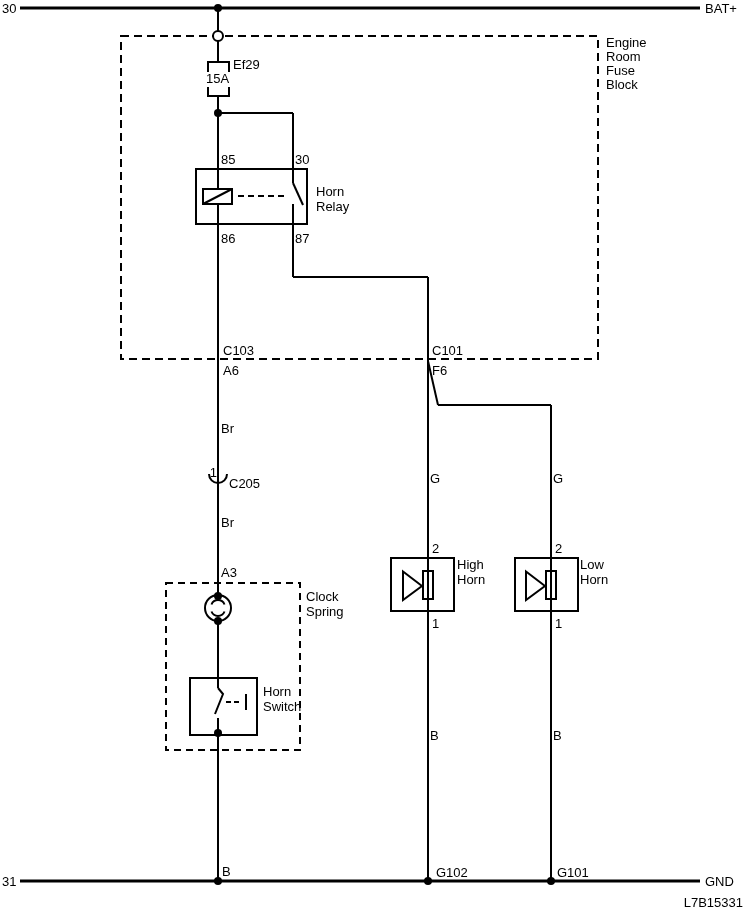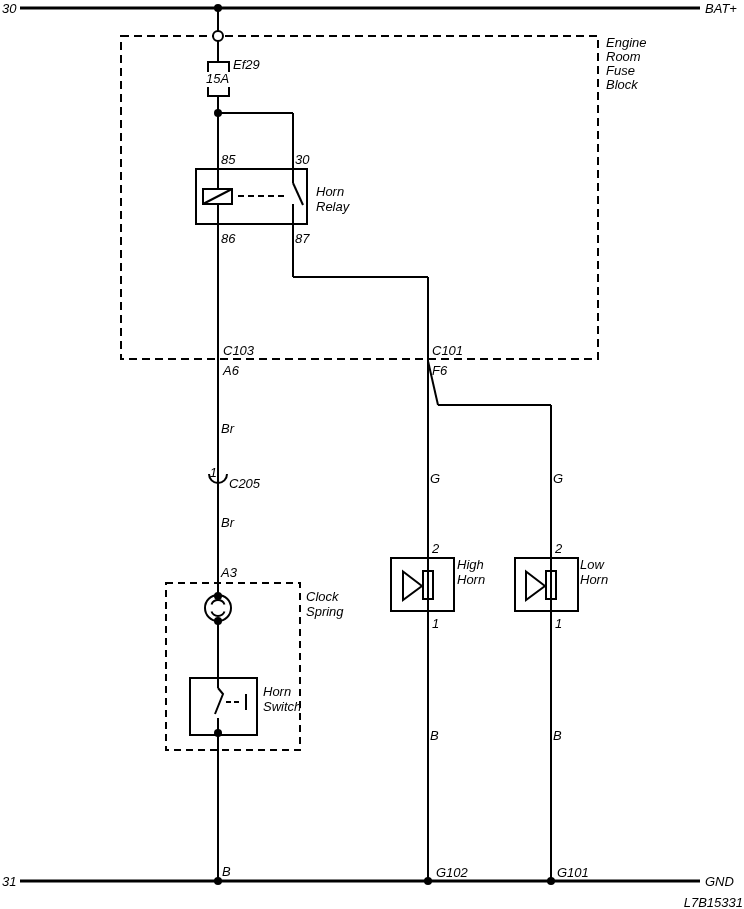--- a/index.html
+++ b/index.html
@@ -1,16 +1,16 @@
 <!DOCTYPE html>
 <html><head>
 <meta charset="utf-8">
 <style>
   html,body{margin:0;padding:0;background:#ffffff;}
-  #stage{position:relative;width:744px;height:909px;background:#ffffff;overflow:hidden;font-style:italic;}
+  #stage{position:relative;width:744px;height:909px;background:#ffffff;overflow:hidden;}
   svg{position:absolute;left:0;top:0;}
   svg text{font-family:"Liberation Sans","DejaVu Sans",sans-serif;font-size:13px;fill:#000;}
   .wire{stroke:#000;stroke-width:2;fill:none;}
   .rail{stroke:#000;stroke-width:3;fill:none;}
   .boxline{stroke:#000;stroke-width:2;fill:none;}
   .dashedbox{stroke:#000;stroke-width:2;fill:none;stroke-dasharray:8 5;}
   .dashlink{stroke:#000;stroke-width:2;fill:none;stroke-dasharray:6 4;}
   .dot{fill:#000;stroke:none;}
   .opencirc{fill:#fff;stroke:#000;stroke-width:2;}
 </style>

